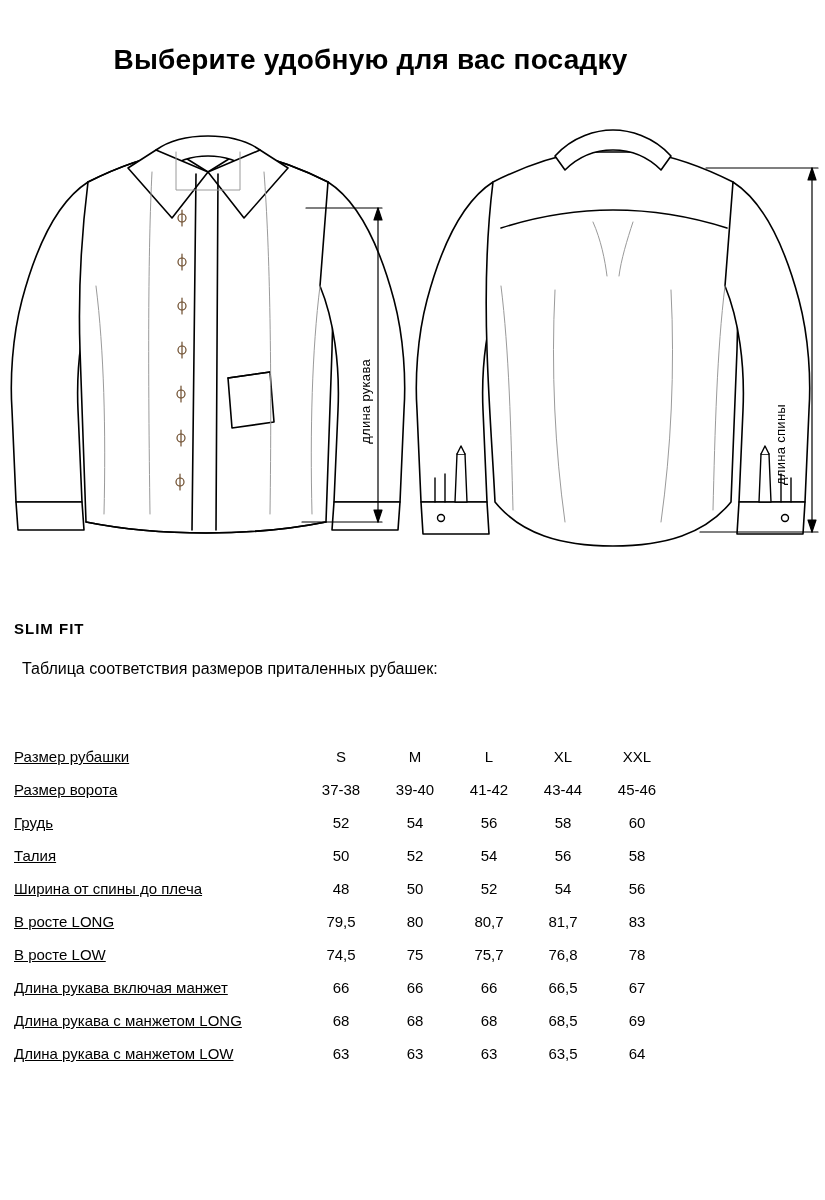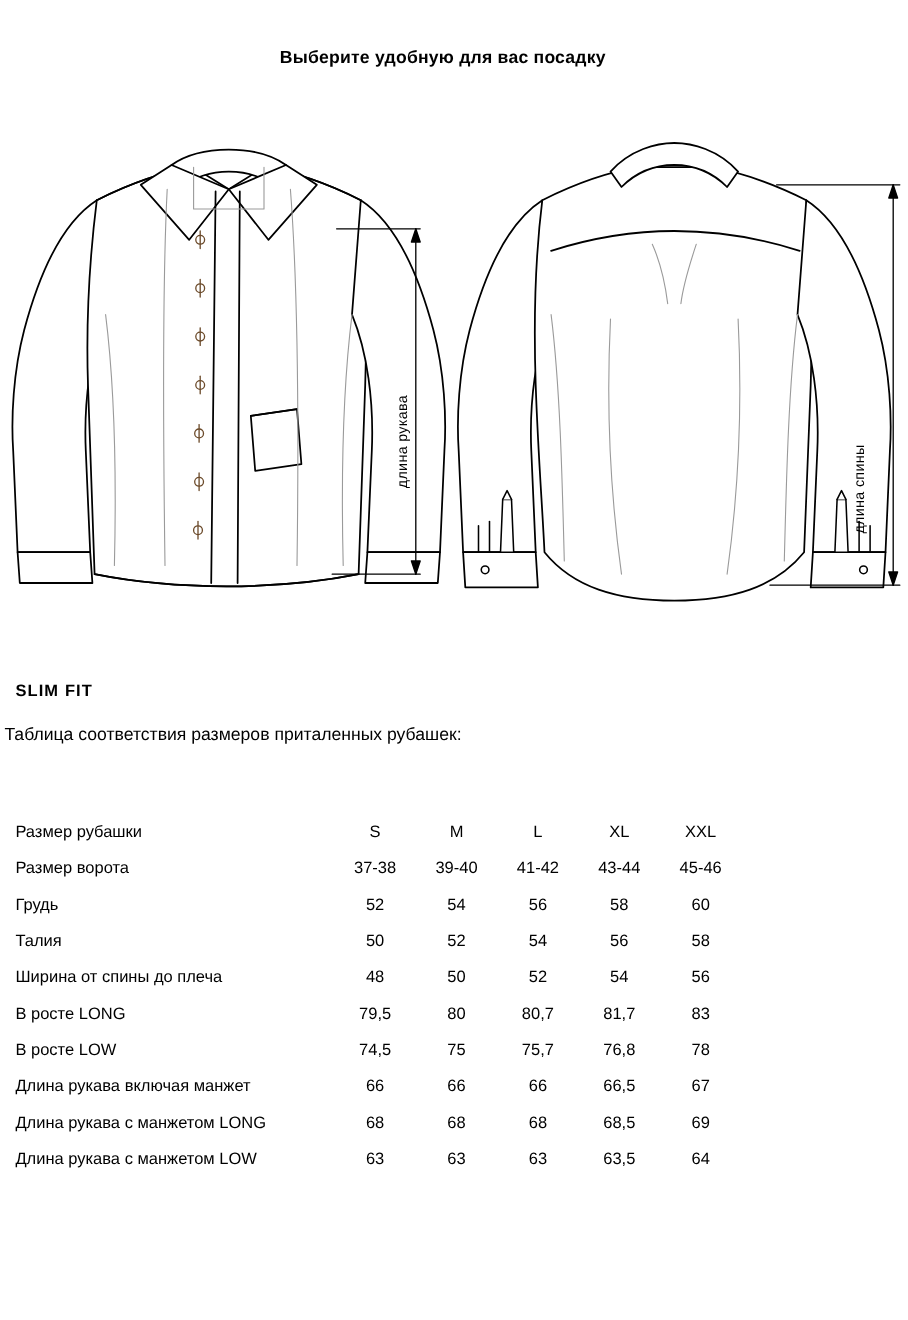--- a/index.html
+++ b/index.html
@@ -20,44 +20,43 @@
     width: 825px;
     height: 1200px;
     box-sizing: border-box;
   }
   .title {
     position: absolute;
     top: 44px;
     left: 0;
     width: 741px;
     text-align: center;
-    font-size: 16px;
+    font-size: 28px;
     font-weight: bold;
     letter-spacing: 0.2px;
-    padding-left: 32px;
   }
   .illustration {
     position: absolute;
     top: 110px;
     left: 0;
     width: 825px;
     height: 460px;
   }
   .fit-name {
     position: absolute;
     top: 620px;
     left: 14px;
     font-size: 15px;
     font-weight: bold;
     letter-spacing: 1px;
   }
   .fit-sub {
     position: absolute;
     top: 660px;
-    left: 4px;
+    left: 22px;
     font-size: 16px;
   }
   .size-table {
     position: absolute;
     top: 740px;
     left: 14px;
     width: 660px;
     border-collapse: collapse;
     font-size: 15px;
   }
@@ -65,20 +64,21 @@
     padding: 0;
     height: 33px;
     vertical-align: middle;
     font-weight: normal;
     text-align: center;
   }
   .size-table td.rowhead, .size-table th.rowhead {
     text-align: left;
     width: 290px;
     white-space: nowrap;
+    text-decoration: underline;
   }
   .size-table col.sizecol { width: 74px; }
   .vlabel {
     writing-mode: vertical-rl;
     transform: rotate(180deg);
     font-size: 13px;
     letter-spacing: 0.3px;
   }
   .label-sleeve {
     position: absolute;

